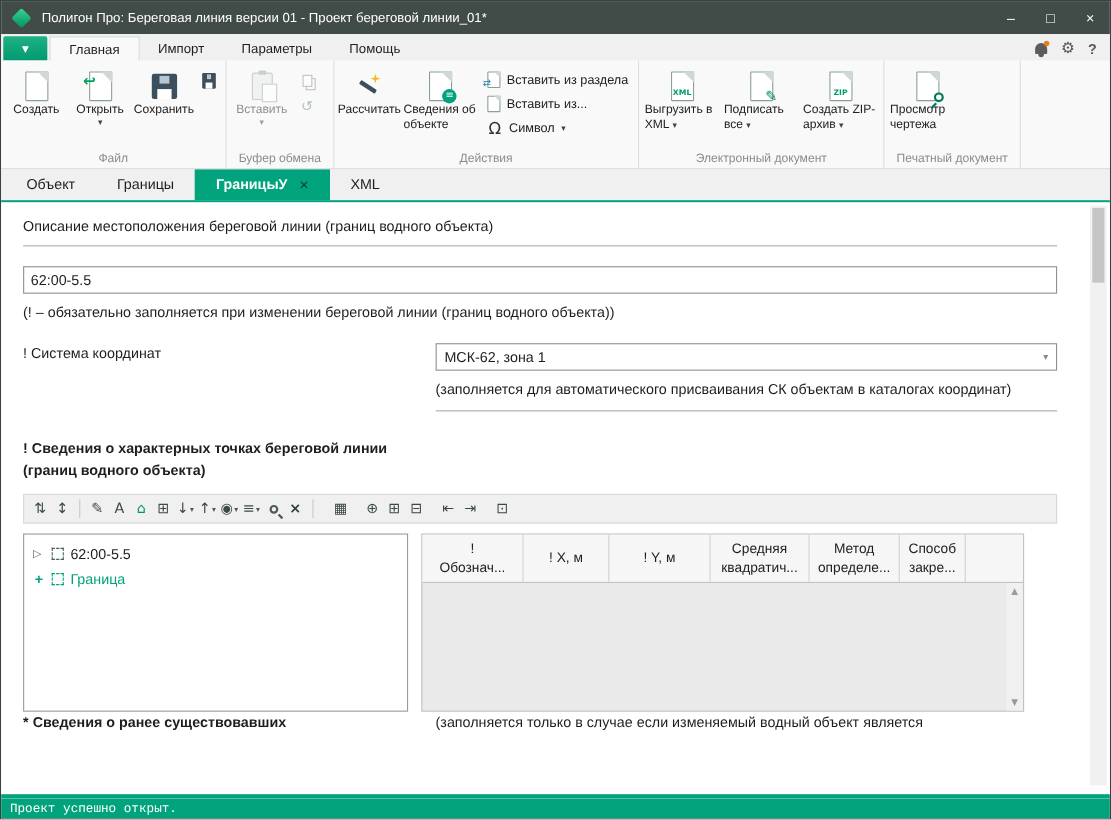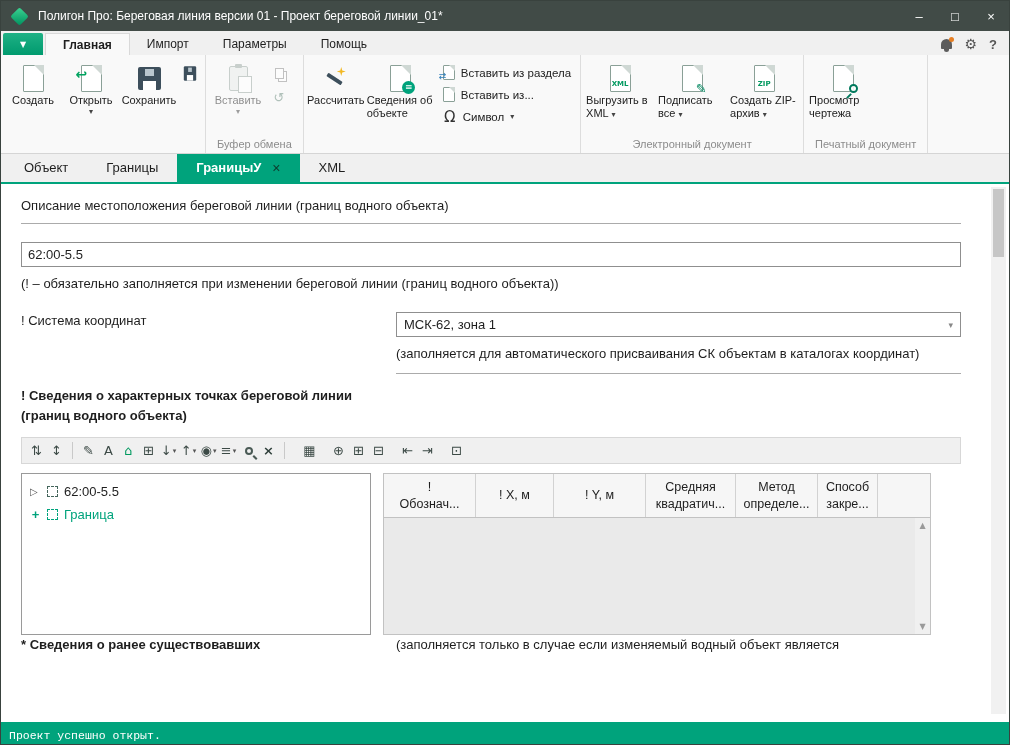--- a/index.html
+++ b/index.html
@@ -14,21 +14,21 @@
   .titlebar{height:30px;background:#414b47;display:flex;align-items:center;padding-left:8px;color:#fff;flex:0 0 30px;}
   .app-icon{width:13px;height:13px;background:linear-gradient(135deg,#3bd492,#00915f);transform:rotate(45deg);border-radius:2px;margin:0 12px 0 4px;flex:0 0 13px;}
   .win-title{font-size:12px;flex:1;white-space:nowrap;overflow:hidden;}
   .win-controls{display:flex;height:100%;}
   .win-btn{width:36px;display:flex;align-items:center;justify-content:center;font-size:13px;color:#fff;cursor:default;}
 
   
   .rtabs{height:24px;background:#f0f0f0;display:flex;align-items:flex-end;flex:0 0 24px;}
   .menu-btn{width:40px;height:22px;margin:0 2px;background:linear-gradient(#1fb185,#009a6e);display:flex;align-items:center;justify-content:center;color:#fff;font-size:8px;border-radius:2px 2px 0 0;font-family:"DejaVu Sans",sans-serif;}
   .rtab{padding:0 17px;height:22px;line-height:22px;font-size:12px;color:#1e1e1e;}
-  .rtab.active{background:#f9f9f9;border:1px solid #d9d9d9;border-bottom:none;font-weight:bold;}
+  .rtab.active{background:#f9f9f9;border:1px solid #d9d9d9;border-bottom:none;font-weight:normal;}
   .tray{margin-left:auto;display:flex;align-items:center;gap:12px;padding-right:12px;height:22px;}
   .bell{position:relative;width:11px;height:10px;background:#5c5c5c;border-radius:6px 6px 1px 1px;}
   .bell::after{content:"";position:absolute;left:3px;bottom:-3px;width:5px;height:3px;background:#5c5c5c;border-radius:0 0 3px 3px;}
   .bell::before{content:"";position:absolute;right:-2px;top:-2px;width:5px;height:5px;background:#e67e22;border-radius:50%;}
   .gear{font-family:"DejaVu Sans",sans-serif;font-size:14px;color:#555;line-height:1;}
   .helpq{font-size:13px;color:#555;font-weight:bold;}
 
   
   .ribbon{height:99px;background:#f9f9f9;border-bottom:1px solid #d5d5d5;display:flex;flex:0 0 99px;}
   .rgroup{display:flex;flex-direction:column;border-right:1px solid #ddd;padding:3px 3px 0;}
@@ -185,20 +185,21 @@
               <span class="icon-floppy"></span>
             </span>
           <span class="rlabel-wrap"><span>Сохранить</span></span>
         </div>
         <div class="rcol-sm">
           <div class="sbtn">
               <span class="icon-floppy sm"></span>
             </div>
         </div>
       </div>
+      <div class="rgroup-label">Файл</div>
     </div>
 
     <div class="rgroup">
       <div class="rgroup-body">
         <div class="rbtn disabled">
           <span class="ric">
               <span class="icon-clip"></span>
             </span>
           <span class="rlabel-wrap"><span>Вставить</span></span>
           <span class="caret">▾</span>
@@ -245,20 +246,21 @@
             <span class="icon-page tiny"></span>
             <span>Вставить из...</span>
           </div>
           <div class="sitem">
             <span class="omega-glyph">Ω</span>
             <span>Символ</span>
             <span class="caret">▾</span>
           </div>
         </div>
       </div>
+      <div class="rgroup-label">Действия</div>
     </div>
 
     <div class="rgroup">
       <div class="rgroup-body">
         <div class="rbtn wide">
           <span class="ric">
             <span class="icon-page">
                 <span class="ictext">XML</span>
               </span>
           </span>
@@ -328,21 +330,21 @@
         <div class="fcol">
           <div class="combobox">
             <span>МСК-62, зона 1</span>
             <span class="cbx-caret">▾</span>
           </div>
           <div class="fhint">(заполняется для автоматического присваивания СК объектам в каталогах координат)</div>
           <div class="hr2"></div>
         </div>
       </div>
 
-      <div class="frow" style="margin-top:12px;">
+      <div class="frow" style="margin-top:24px;">
         <div class="flabel bold">! Сведения о характерных точках береговой линии (границ водного объекта)</div>
         <div class="fcol"></div>
       </div>
 
       <div class="pt-toolbar">
         <div class="ti">
             <span>⇅</span>
           </div>
         <div class="ti">
             <span>↕</span>

